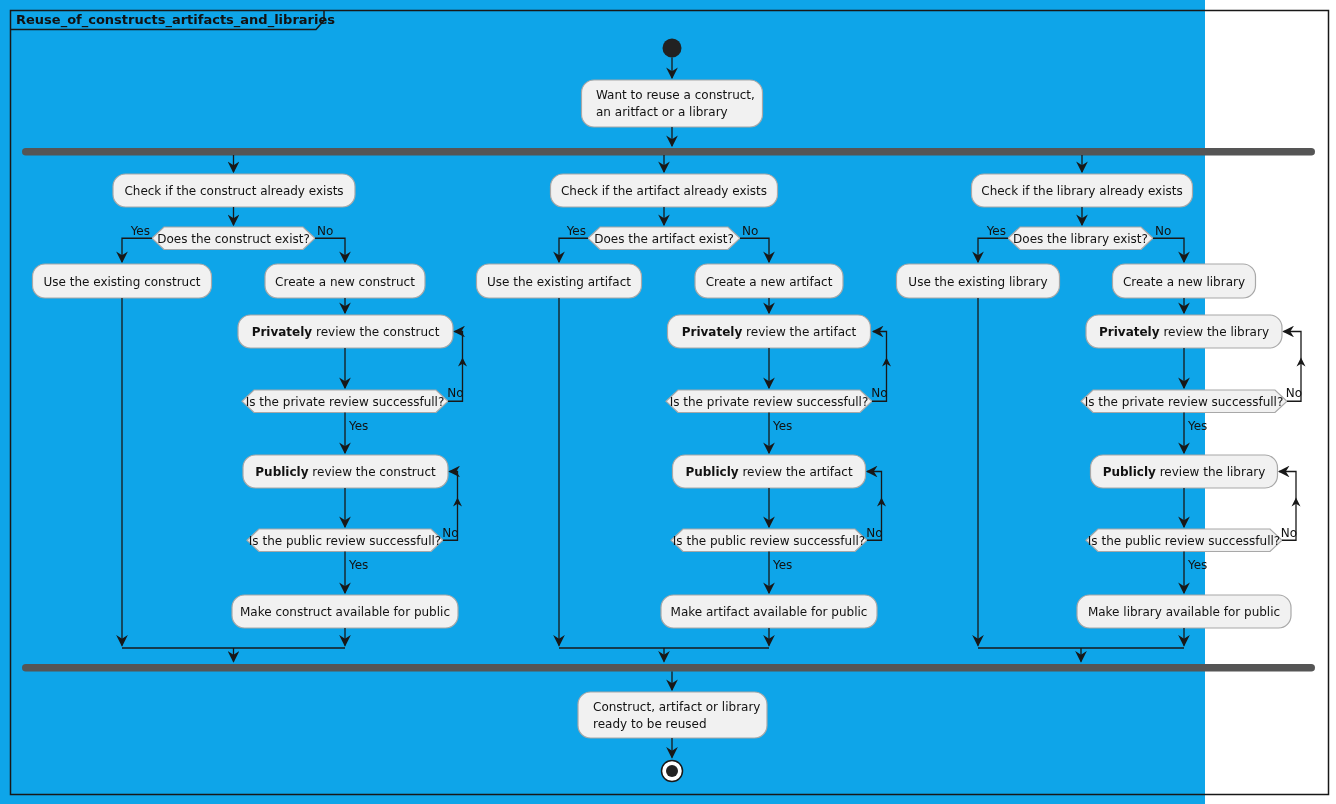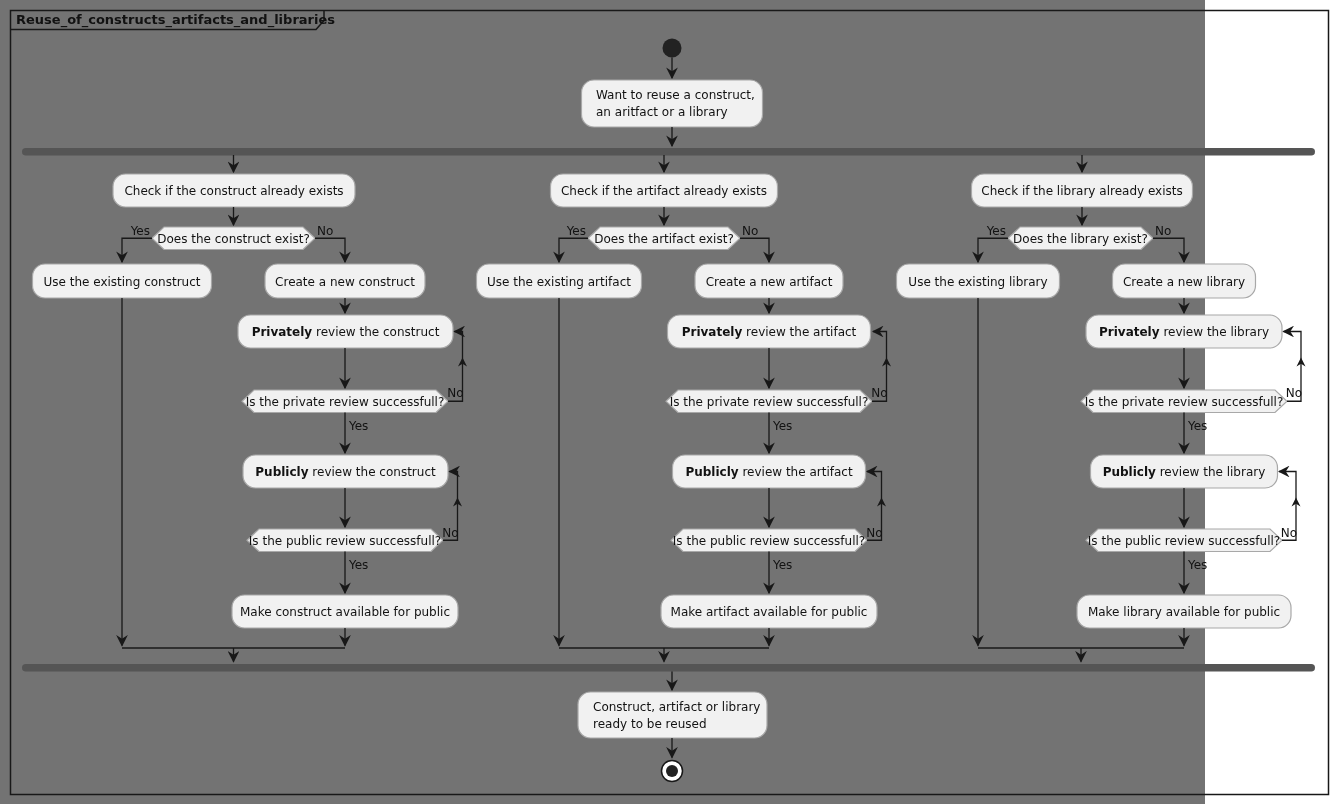--- a/index.html
+++ b/index.html
@@ -1,16 +1,16 @@
 <!DOCTYPE html>
 <html><head>
 <meta charset="utf-8">
 <style>
   html,body{margin:0;padding:0;background:#ffffff;}
-  .page{width:1205px;height:804px;position:relative;background:#737373;}
+  .page{width:1205px;height:804px;position:relative;background:#0ea5e9;}
   svg{display:block;}
   text{font-family:"DejaVu Sans","Liberation Sans",sans-serif;font-size:12px;fill:#121212;}
   .title-text{font-size:13px;font-weight:bold;}
   .b{font-weight:bold;}
   .act{fill:#F1F1F1;stroke:#A8A8A8;stroke-width:1.2;}
   .hex{fill:#F1F1F1;stroke:#A8A8A8;stroke-width:1.2;}
   .edge{stroke:#181818;stroke-width:1.3;fill:none;}
   .bar{fill:#555555;stroke:none;}
   .frame{fill:none;stroke:#181818;stroke-width:1.5;}
   .ah{fill:#181818;stroke:none;}

